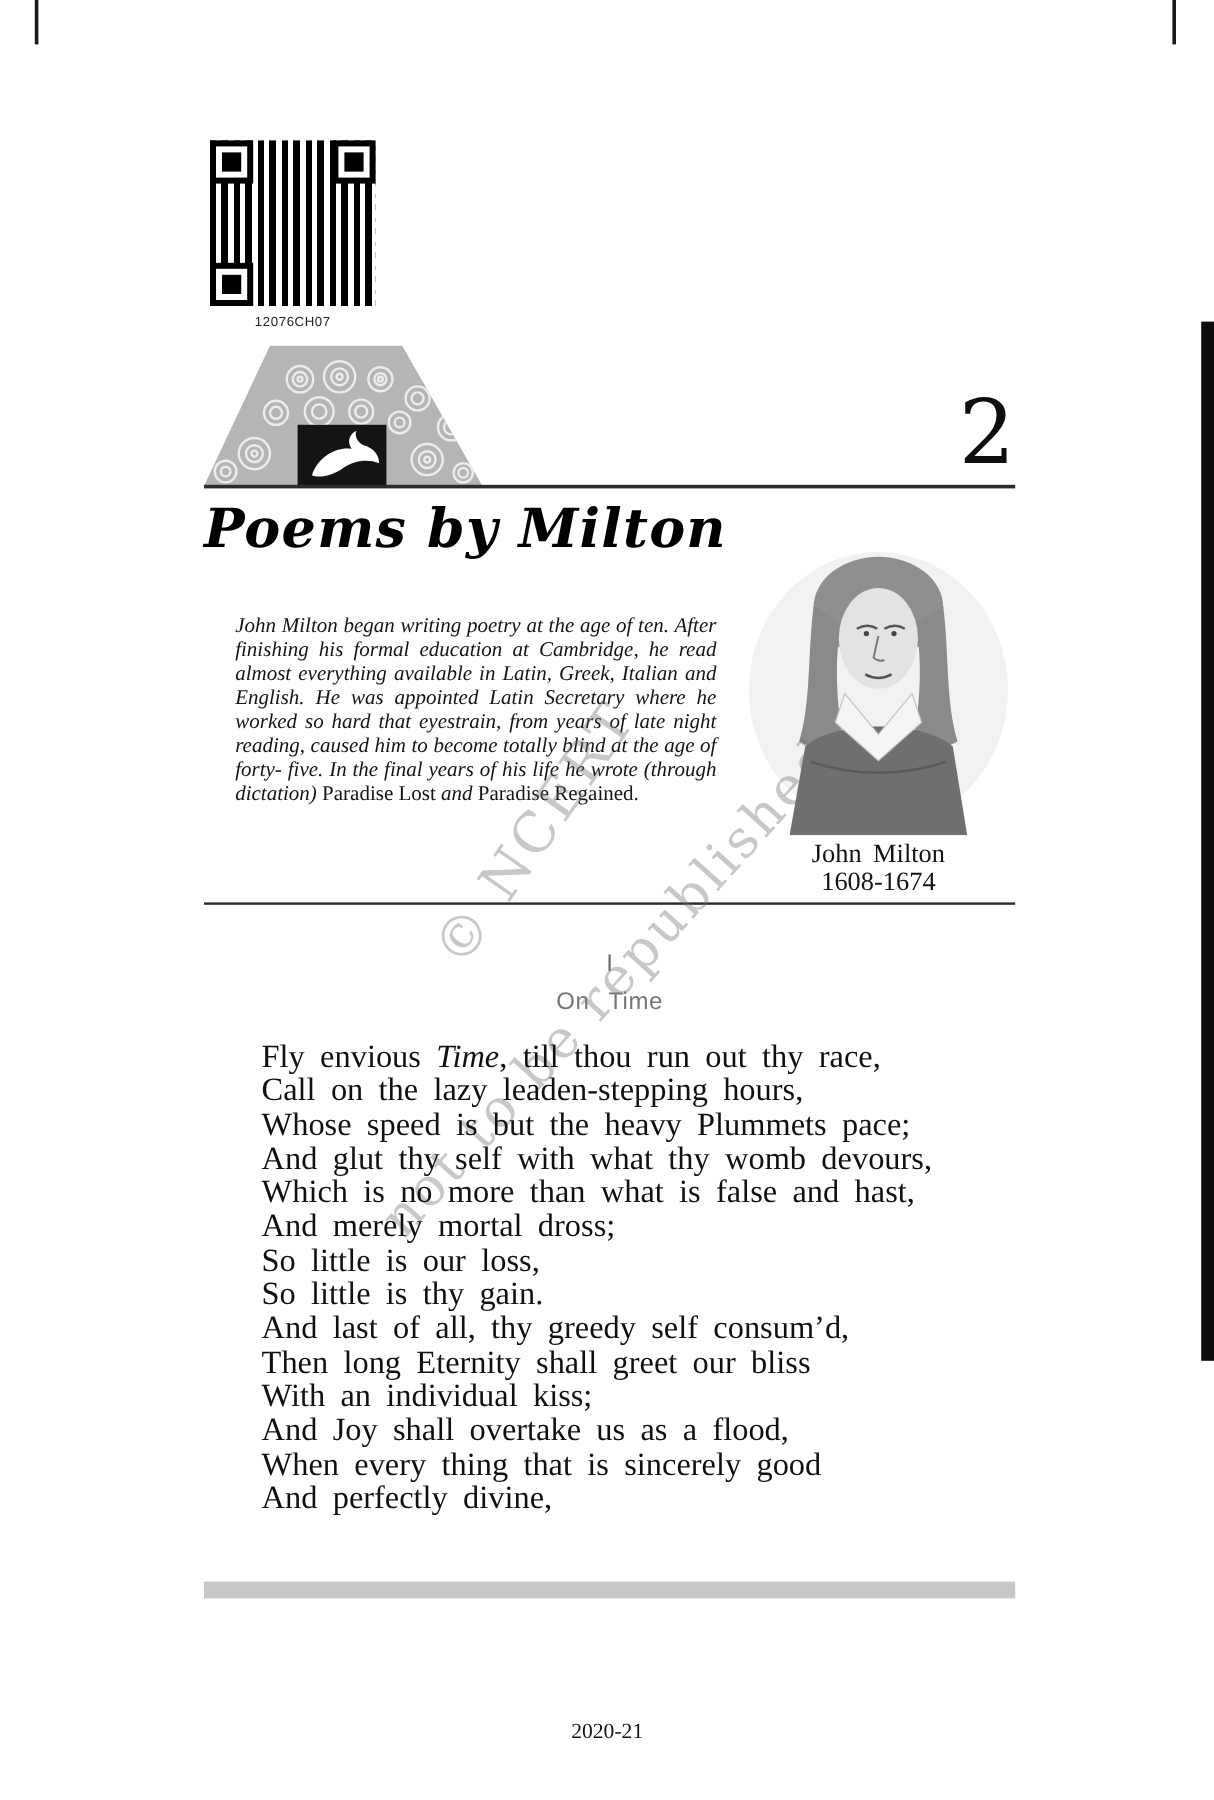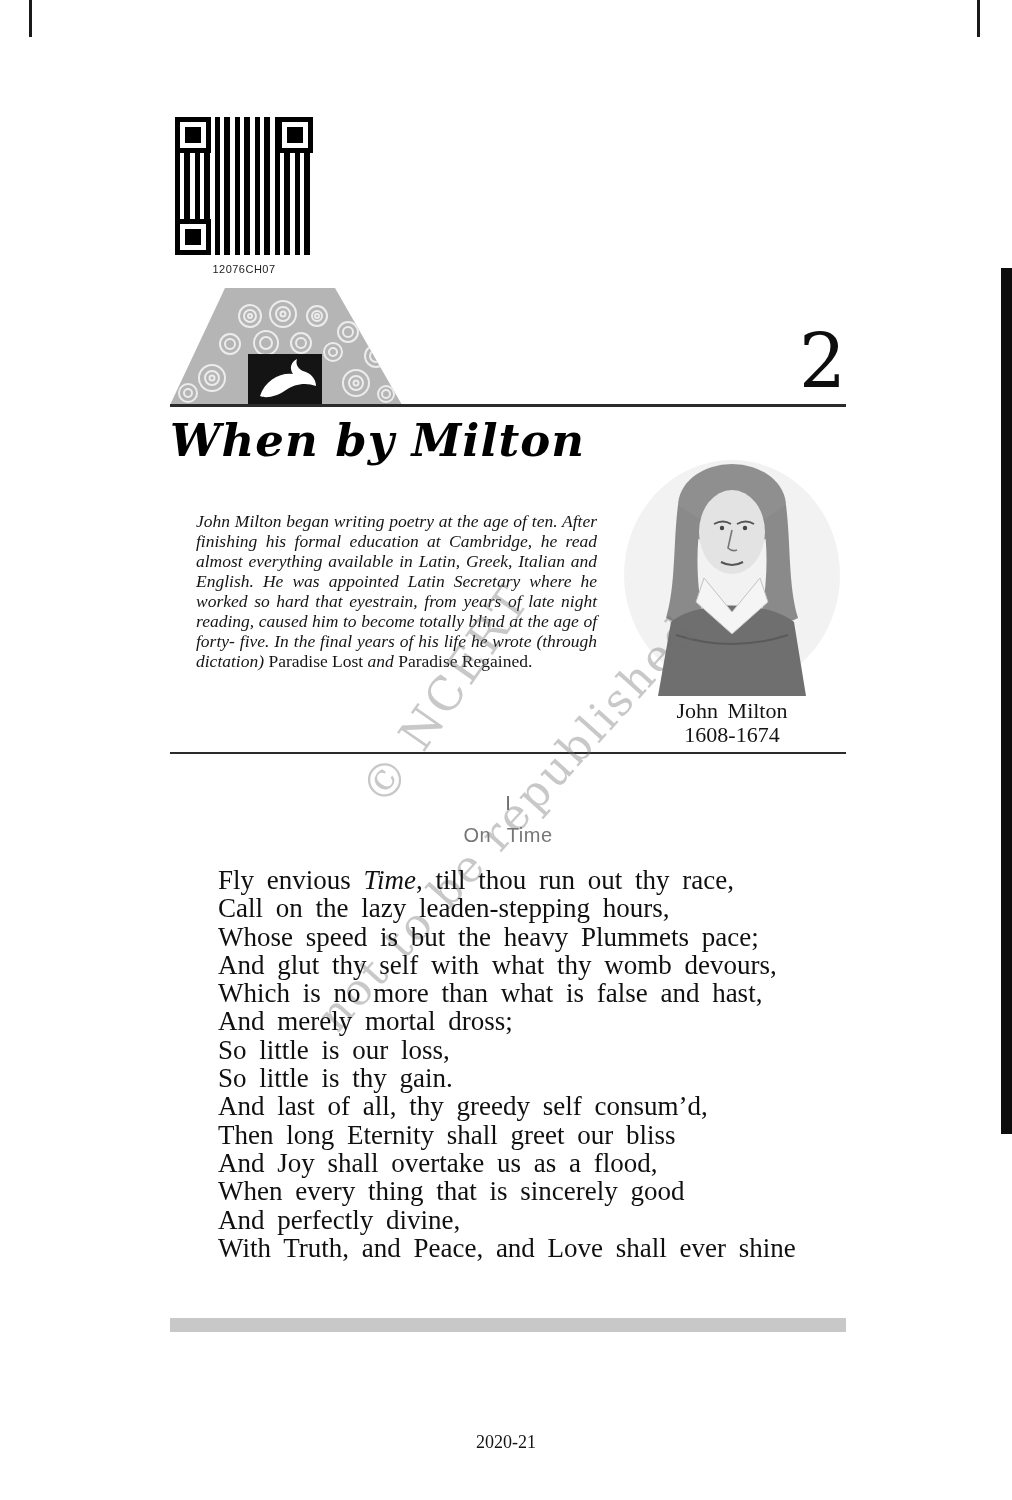--- a/index.html
+++ b/index.html
@@ -166,21 +166,21 @@
           <circle cx="216" cy="106" r="4"></circle>
       </g>
       <rect x="78" y="66" width="74" height="51" fill="#141414"></rect>
       <path d="M90,108 C95,92 111,84 123,86 C119,80 121,74 127,71 C125,77 129,81 133,83 C141,85 146,91 146,98 C136,94 124,96 116,102 C108,108 96,111 90,108 Z" fill="#ffffff"></path>
     </svg>
   </div>
 
   <div class="abs chapter-num">2</div>
   <div class="abs rule1"></div>
 
-  <div class="abs chapter-title">When by Milton</div>
+  <div class="abs chapter-title">Poems by Milton</div>
 
   <div class="abs intro"><span class="seg-it">John Milton began writing poetry at the age of ten. After finishing his formal education at Cambridge, he read almost everything available in Latin, Greek, Italian and English. He was appointed Latin Secretary where he worked so hard that eyestrain, from years of late night reading, caused him to become totally blind at the age of forty- five. In the final years of his life he wrote (through dictation) </span><span class="seg-ro">Paradise Lost</span><span class="seg-it"> and </span><span class="seg-ro">Paradise Regained.</span></div>
 
   <div class="abs portrait">
     <svg width="232" height="246" viewBox="0 0 232 246">
       <ellipse cx="116" cy="125" rx="108" ry="115" fill="#f2f2f2"></ellipse>
       <ellipse cx="116" cy="56" rx="54" ry="42" fill="#8f8f8f"></ellipse>
       <path d="M62,55 C57,95 60,135 50,168 C64,176 78,173 87,168 C80,130 80,95 85,70 Z" fill="#8a8a8a"></path>
       <path d="M170,55 C175,95 172,135 182,168 C168,176 154,173 145,168 C152,130 152,95 147,70 Z" fill="#8a8a8a"></path>
       <ellipse cx="116" cy="82" rx="33" ry="42" fill="#e3e3e3"></ellipse>
@@ -211,23 +211,23 @@
       <div class="poem-line"><span class="seg-ro">Fly envious </span><span class="seg-it">Time</span><span class="seg-ro">, till thou run out thy race,</span></div>
       <div class="poem-line"><span class="seg-ro">Call on the lazy leaden-stepping hours,</span></div>
       <div class="poem-line"><span class="seg-ro">Whose speed is but the heavy Plummets pace;</span></div>
       <div class="poem-line"><span class="seg-ro">And glut thy self with what thy womb devours,</span></div>
       <div class="poem-line"><span class="seg-ro">Which is no more than what is false and hast,</span></div>
       <div class="poem-line"><span class="seg-ro">And merely mortal dross;</span></div>
       <div class="poem-line"><span class="seg-ro">So little is our loss,</span></div>
       <div class="poem-line"><span class="seg-ro">So little is thy gain.</span></div>
       <div class="poem-line"><span class="seg-ro">And last of all, thy greedy self consum’d,</span></div>
       <div class="poem-line"><span class="seg-ro">Then long Eternity shall greet our bliss</span></div>
+      <div class="poem-line"><span class="seg-ro">With an individual kiss;</span></div>
       <div class="poem-line"><span class="seg-ro">And Joy shall overtake us as a flood,</span></div>
       <div class="poem-line"><span class="seg-ro">When every thing that is sincerely good</span></div>
       <div class="poem-line"><span class="seg-ro">And perfectly divine,</span></div>
-      <div class="poem-line"><span class="seg-ro">With Truth, and Peace, and Love shall ever shine</span></div>
     </div>
 
   <div class="abs bottom-bar"></div>
 
   <div class="abs footer">2020-21</div>
 
 </div>
 
 </body></html>

